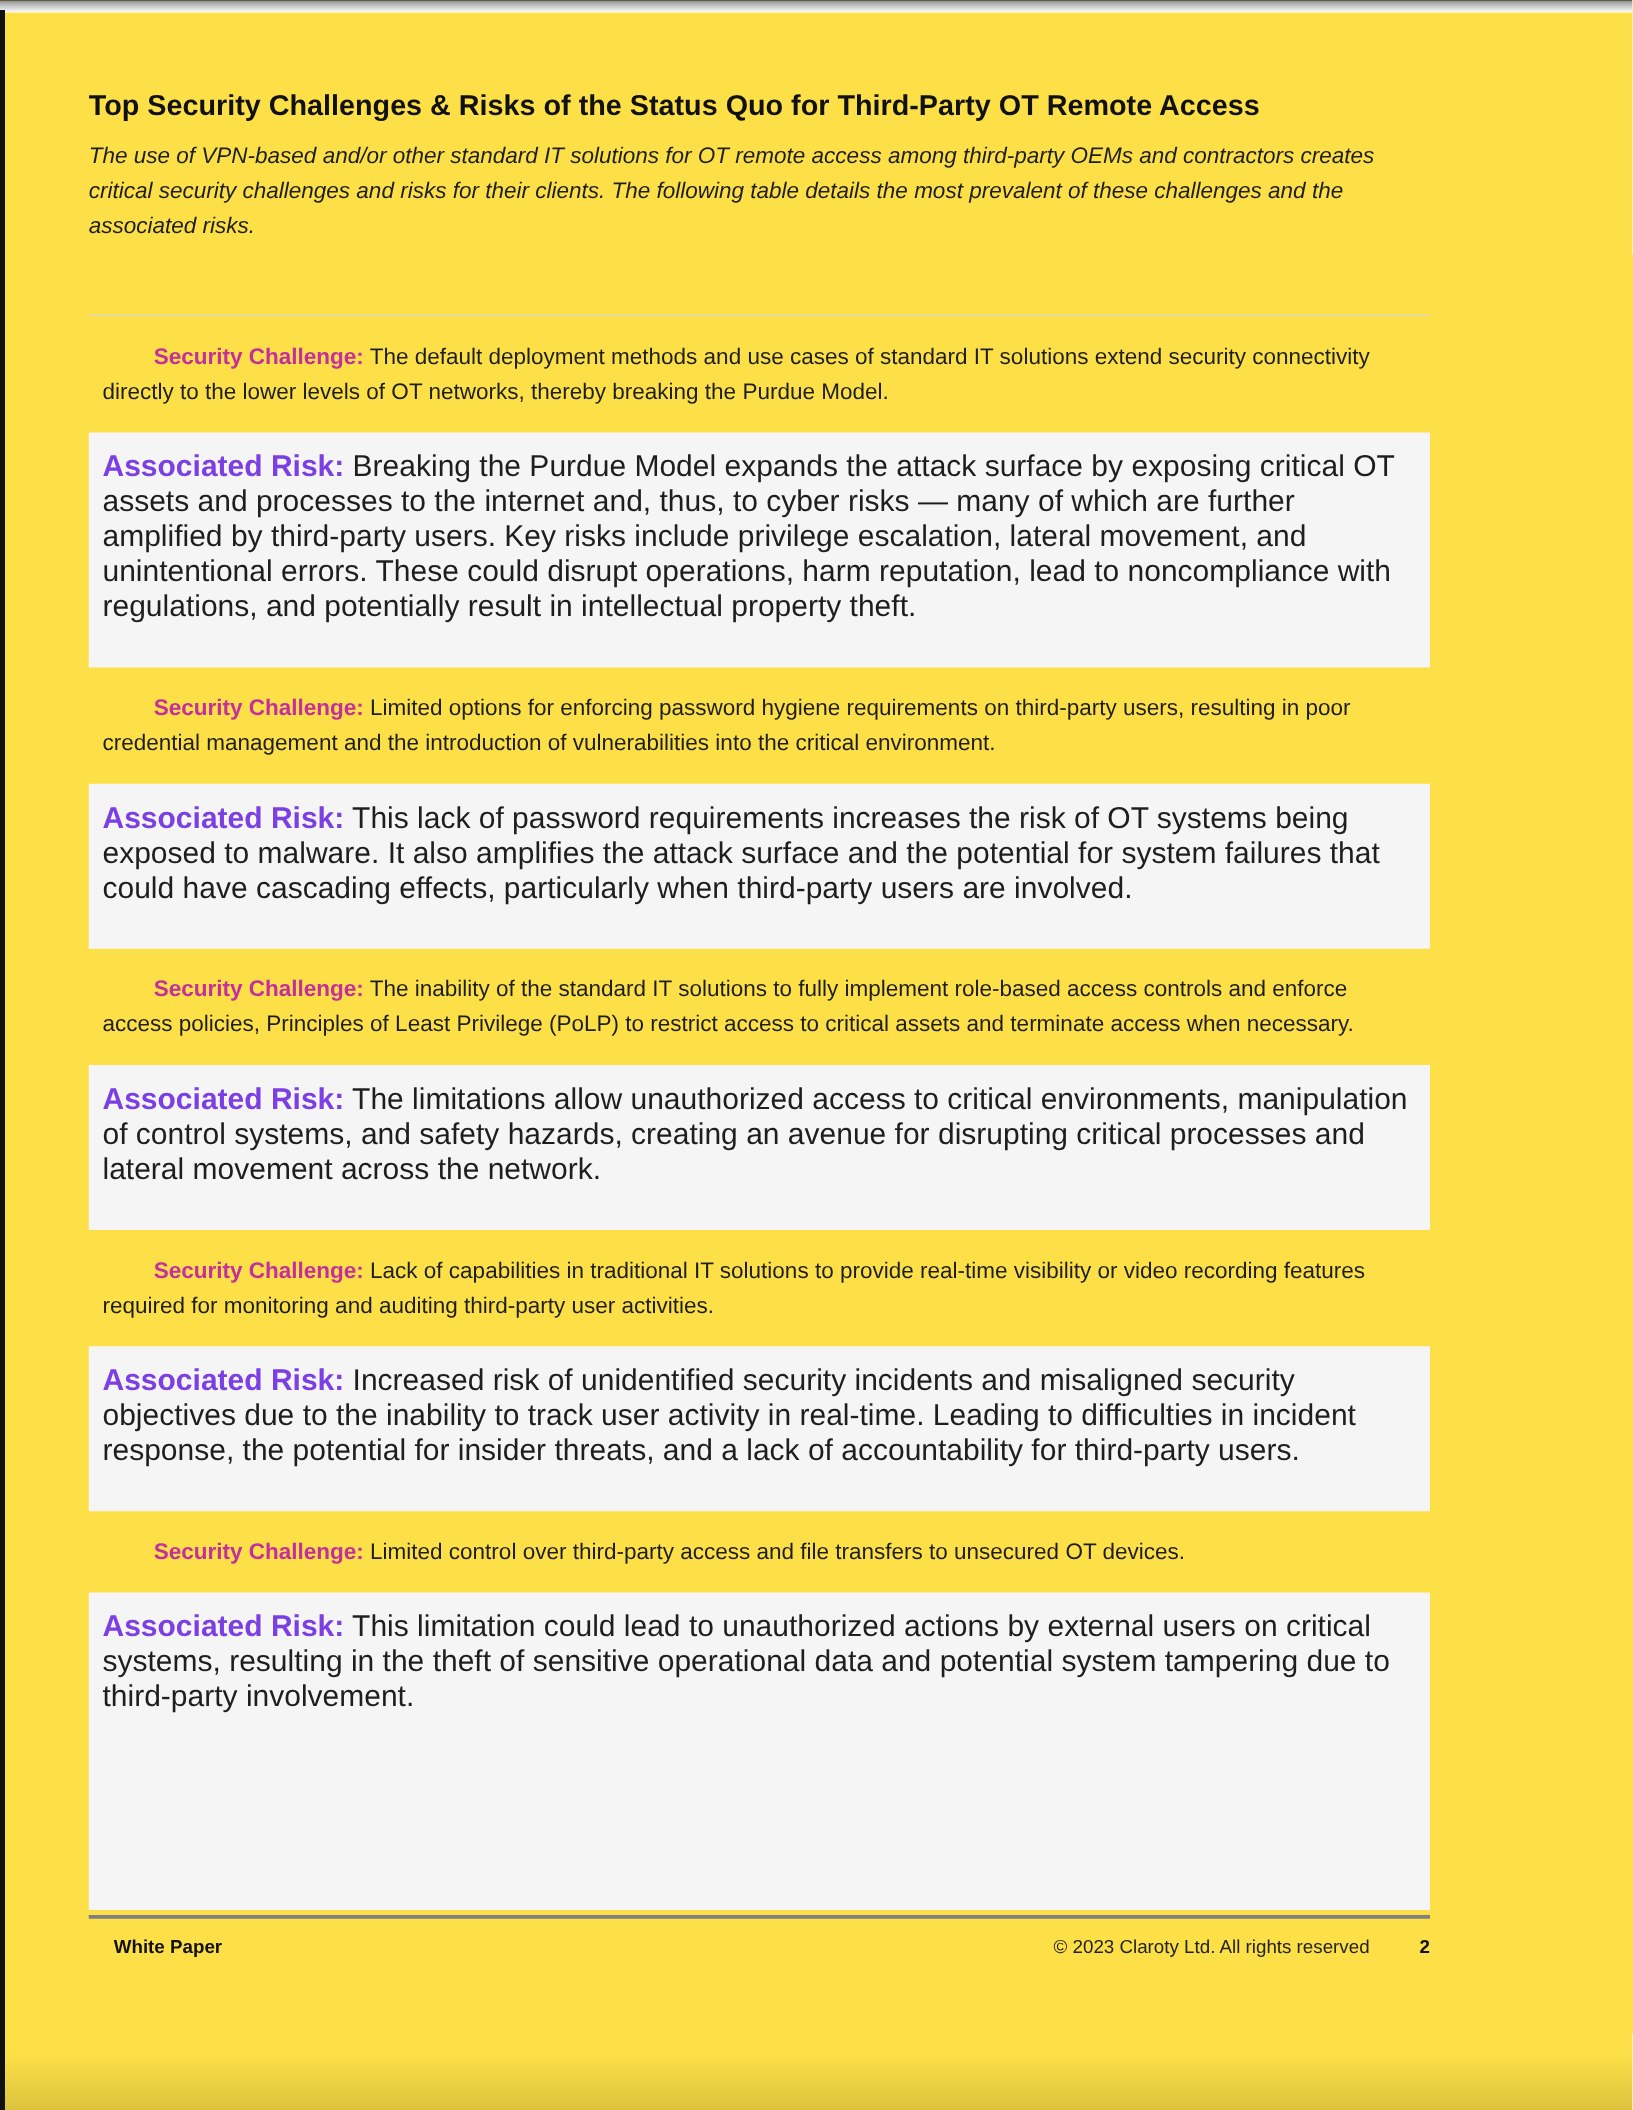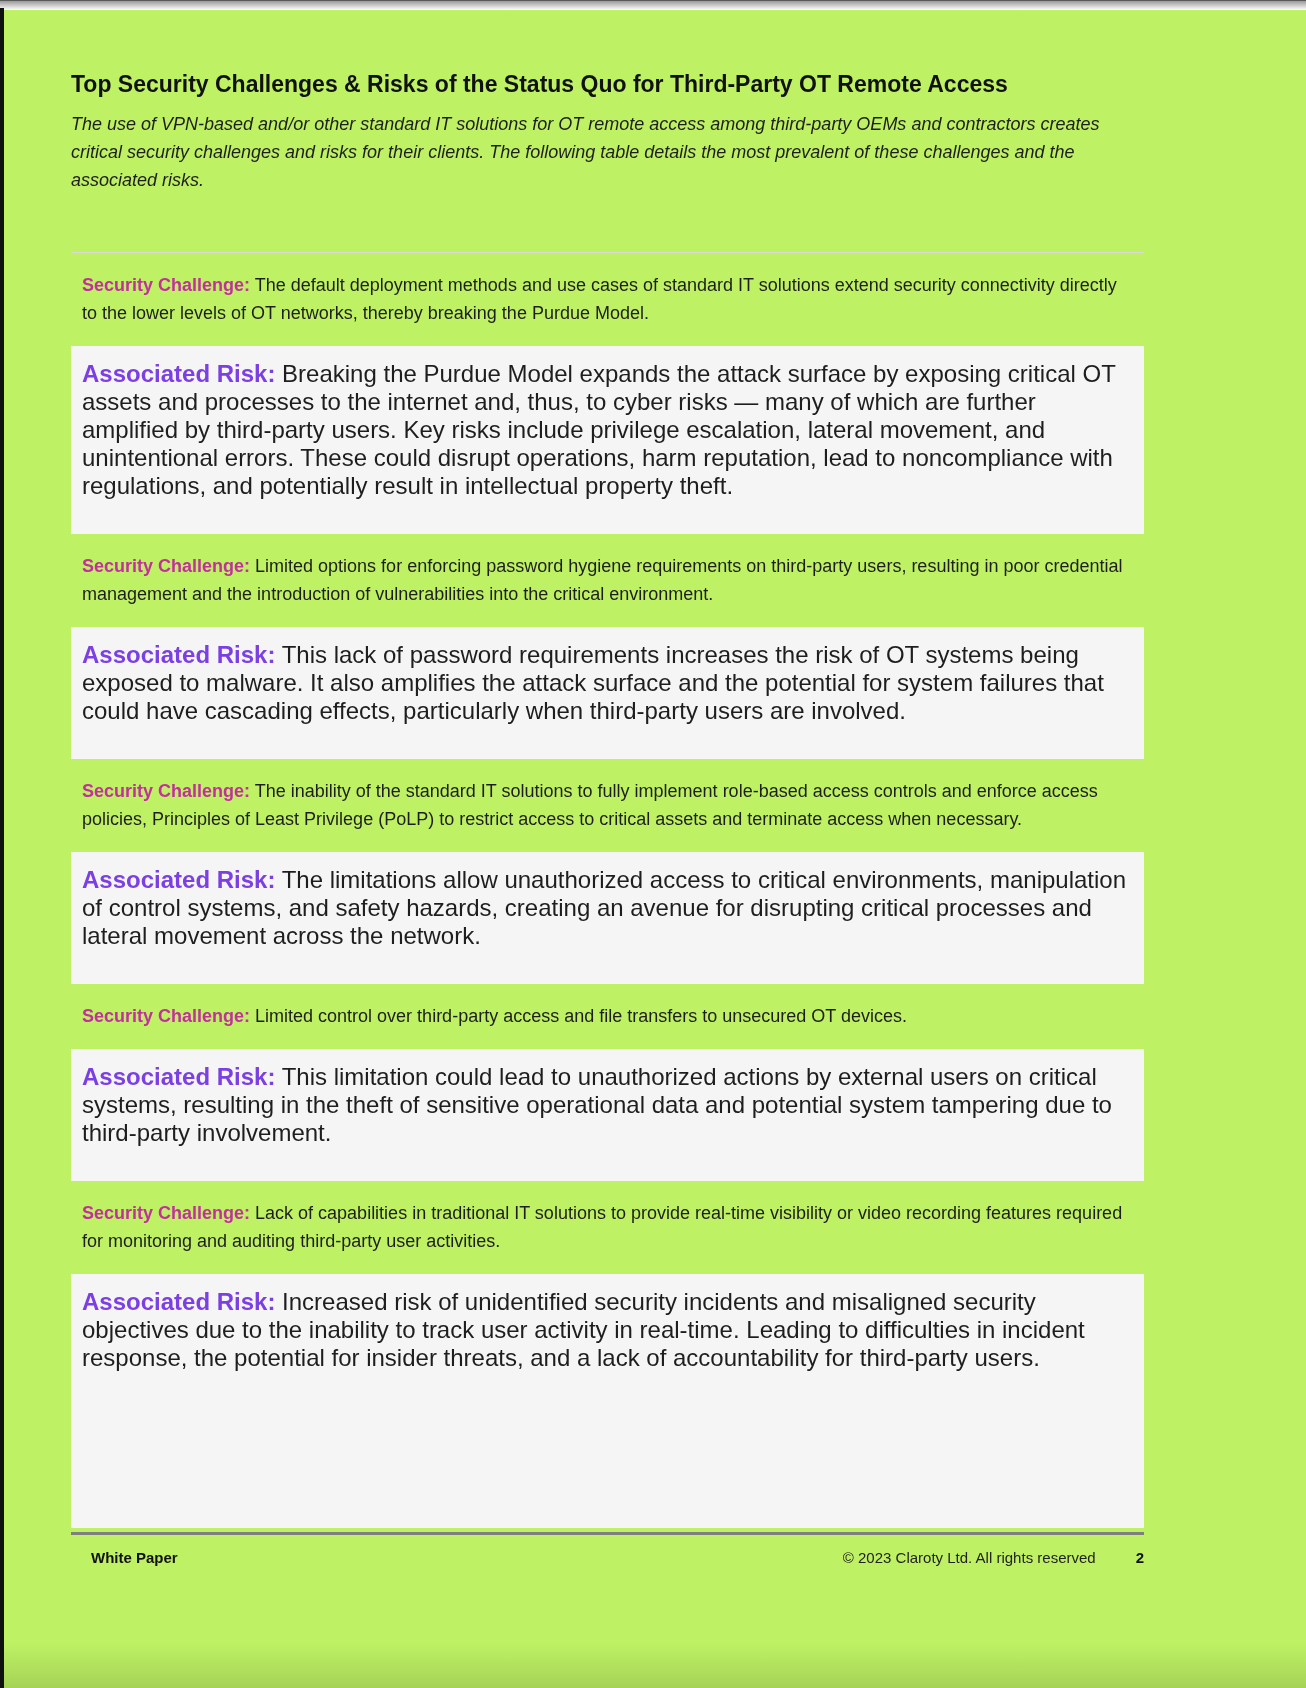--- a/index.html
+++ b/index.html
@@ -1,20 +1,20 @@
 <!DOCTYPE html>
 <html style="--challenge-color: #c42f9d; --risk-color: #7b3fe4; --risk-bg: #f5f5f5;"><head>
 <meta charset="utf-8">
 <style>
   html, body { margin: 0; padding: 0; background: #ffffff; }
   .page {
     position: relative;
     width: 1306px;
     height: 1688px;
-    background: #bef264;
+    background: #fde047;
     overflow: hidden;
     box-sizing: border-box;
     font-family: "Liberation Sans", sans-serif;
     color: #1e1e1e;
   }
   .edge-top {
     position: absolute; top: 0; left: 0; right: 0; height: 9px;
     background: linear-gradient(to bottom, #9a9a9a, #ffffff);
     border-top: 1px solid #5a5a5a;
     z-index: 3;
@@ -56,21 +56,21 @@
     margin: 0;
   }
   .row { margin: 0; }
   .challenge {
     margin: 18px 0 19px 0;
     padding-left: 11px;
     padding-right: 11px;
     font-size: 18px;
     line-height: 28px;
   }
-  .challenge-label { color: var(--challenge-color, #c42f9d); font-weight: bold; }
+  .challenge-label { color: var(--challenge-color, #c42f9d); font-weight: bold; margin-left: 41px; }
   .risk {
     background: var(--risk-bg, #f5f5f5);
     padding: 14px 11px 34px 11px;
     margin: 0 0 2px 0;
     font-size: 24px;
     line-height: 28px;
   }
   .risk p { margin: 0; }
   .row:last-child .risk { padding-bottom: 156px; }
   .risk-label { color: var(--risk-color, #7b3fe4); font-weight: bold; }
@@ -117,30 +117,30 @@
   </section>
 
   <section class="row">
     <p class="challenge"><strong class="challenge-label">Security Challenge:</strong><span class="challenge-text"> The inability of the standard IT solutions to fully implement role-based access controls and enforce access policies, Principles of Least Privilege (PoLP) to restrict access to critical assets and terminate access when necessary.</span></p>
     <div class="risk">
       <p><strong class="risk-label">Associated Risk:</strong><span class="risk-text"> The limitations allow unauthorized access to critical environments, manipulation of control systems, and safety hazards, creating an avenue for disrupting critical processes and lateral movement across the network.</span></p>
     </div>
   </section>
 
   <section class="row">
-    <p class="challenge"><strong class="challenge-label">Security Challenge:</strong><span class="challenge-text"> Limited control over third-party access and file transfers to unsecured OT devices.</span></p>
+    <p class="challenge"><strong class="challenge-label">Security Challenge:</strong><span class="challenge-text"> Lack of capabilities in traditional IT solutions to provide real-time visibility or video recording features required for monitoring and auditing third-party user activities.</span></p>
     <div class="risk">
-      <p><strong class="risk-label">Associated Risk:</strong><span class="risk-text"> This limitation could lead to unauthorized actions by external users on critical systems, resulting in the theft of sensitive operational data and potential system tampering due to third-party involvement.</span></p>
+      <p><strong class="risk-label">Associated Risk:</strong><span class="risk-text"> Increased risk of unidentified security incidents and misaligned security objectives due to the inability to track user activity in real-time. Leading to difficulties in incident response, the potential for insider threats, and a lack of accountability for third-party users.</span></p>
     </div>
   </section>
 
   <section class="row">
-    <p class="challenge"><strong class="challenge-label">Security Challenge:</strong><span class="challenge-text"> Lack of capabilities in traditional IT solutions to provide real-time visibility or video recording features required for monitoring and auditing third-party user activities.</span></p>
+    <p class="challenge"><strong class="challenge-label">Security Challenge:</strong><span class="challenge-text"> Limited control over third-party access and file transfers to unsecured OT devices.</span></p>
     <div class="risk">
-      <p><strong class="risk-label">Associated Risk:</strong><span class="risk-text"> Increased risk of unidentified security incidents and misaligned security objectives due to the inability to track user activity in real-time. Leading to difficulties in incident response, the potential for insider threats, and a lack of accountability for third-party users.</span></p>
+      <p><strong class="risk-label">Associated Risk:</strong><span class="risk-text"> This limitation could lead to unauthorized actions by external users on critical systems, resulting in the theft of sensitive operational data and potential system tampering due to third-party involvement.</span></p>
     </div>
   </section>
 </div>
   </main>
 
   <footer>
     <div class="footer-row">
       <span class="footer-doc-type">White Paper</span>
       <span class="footer-copyright">© 2023 Claroty Ltd. All rights reserved</span>
       <span class="footer-page-number">2</span>

